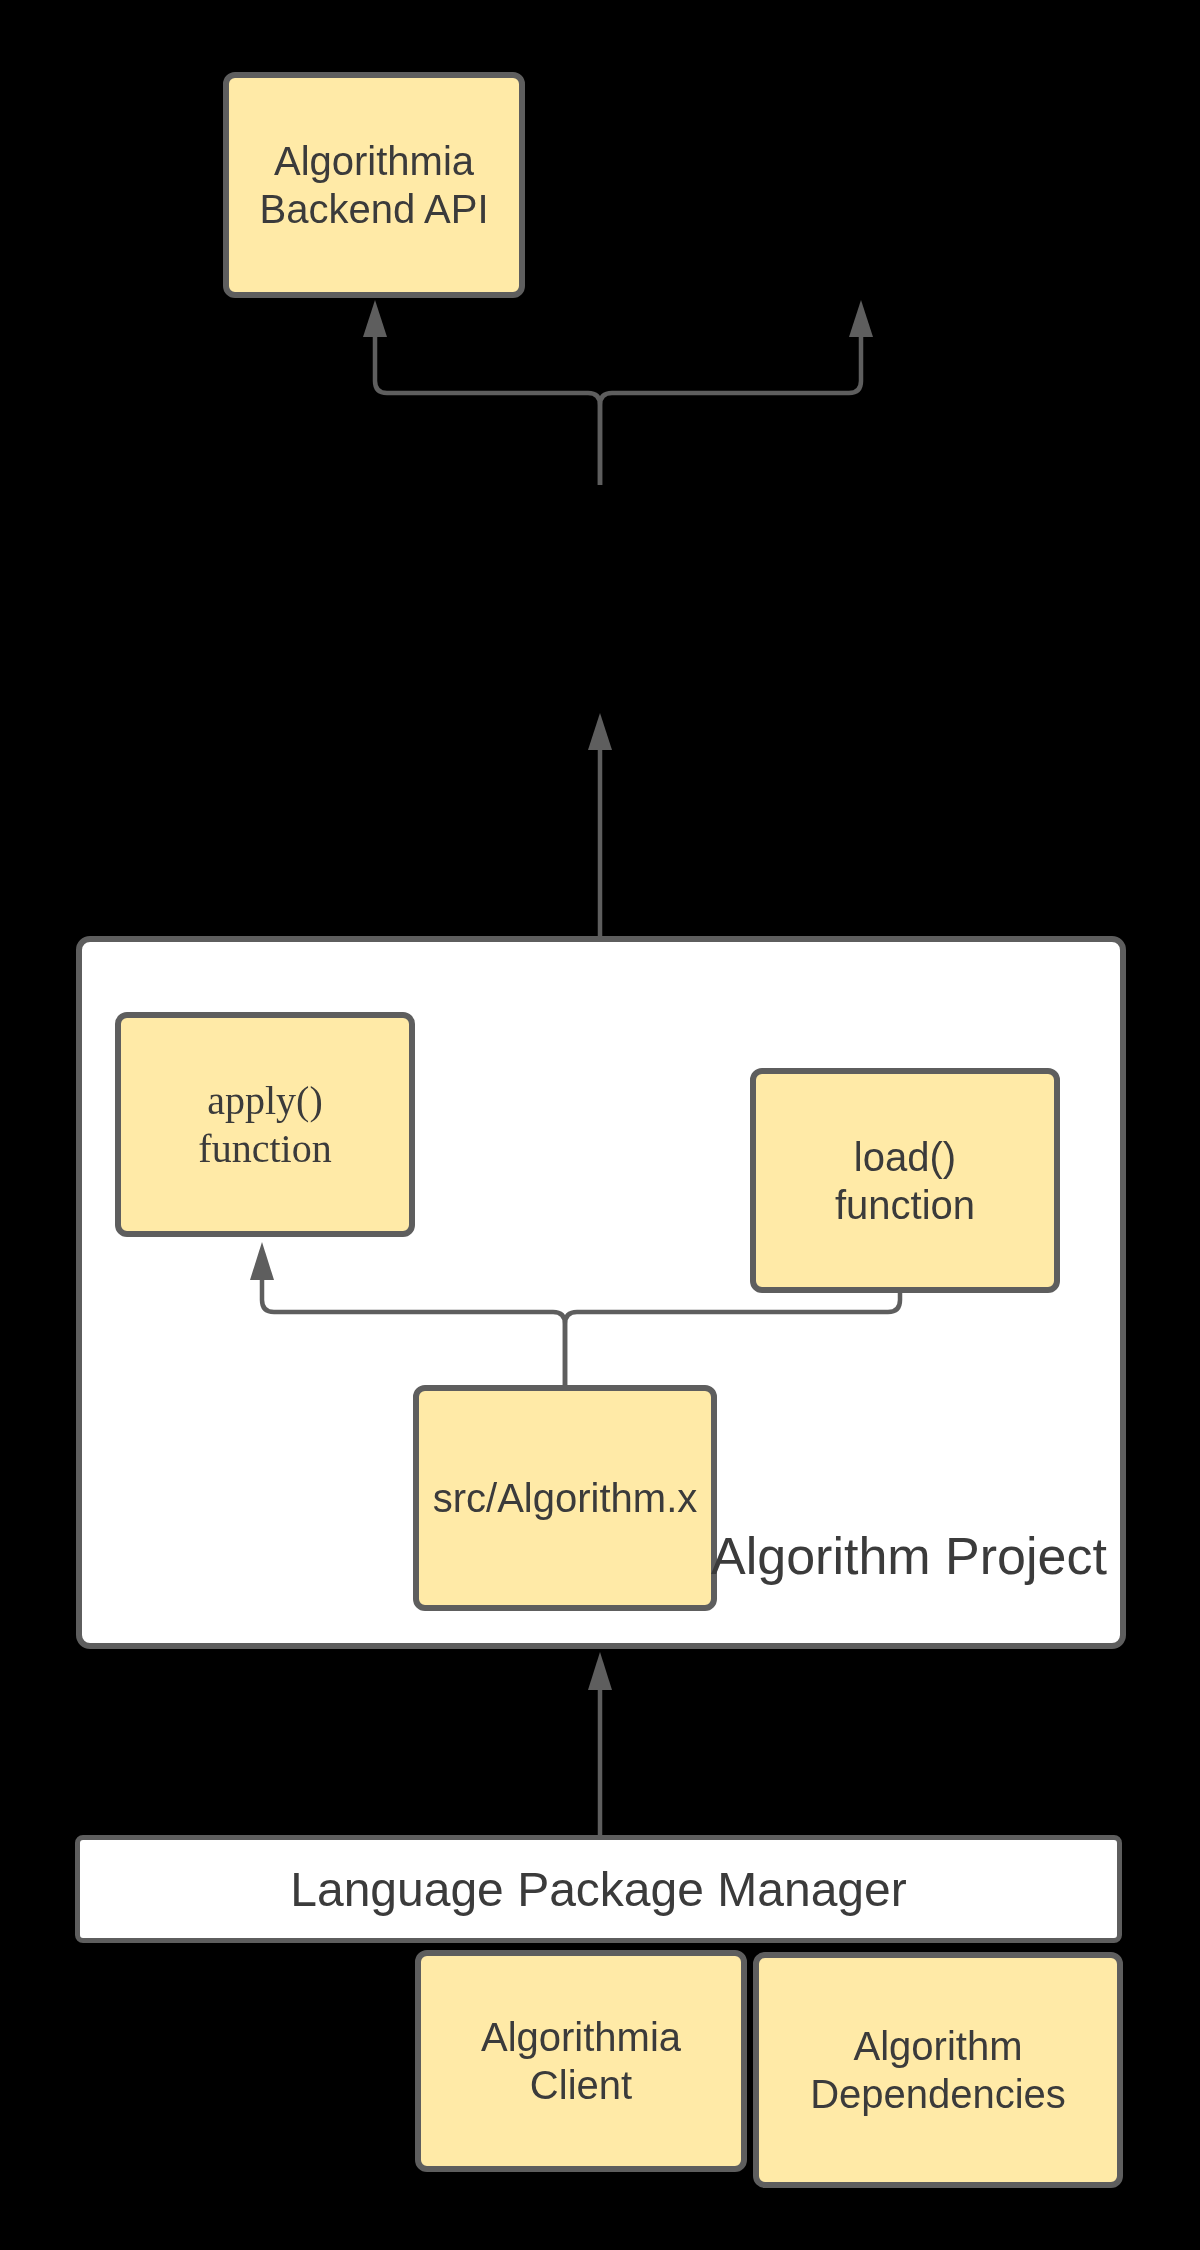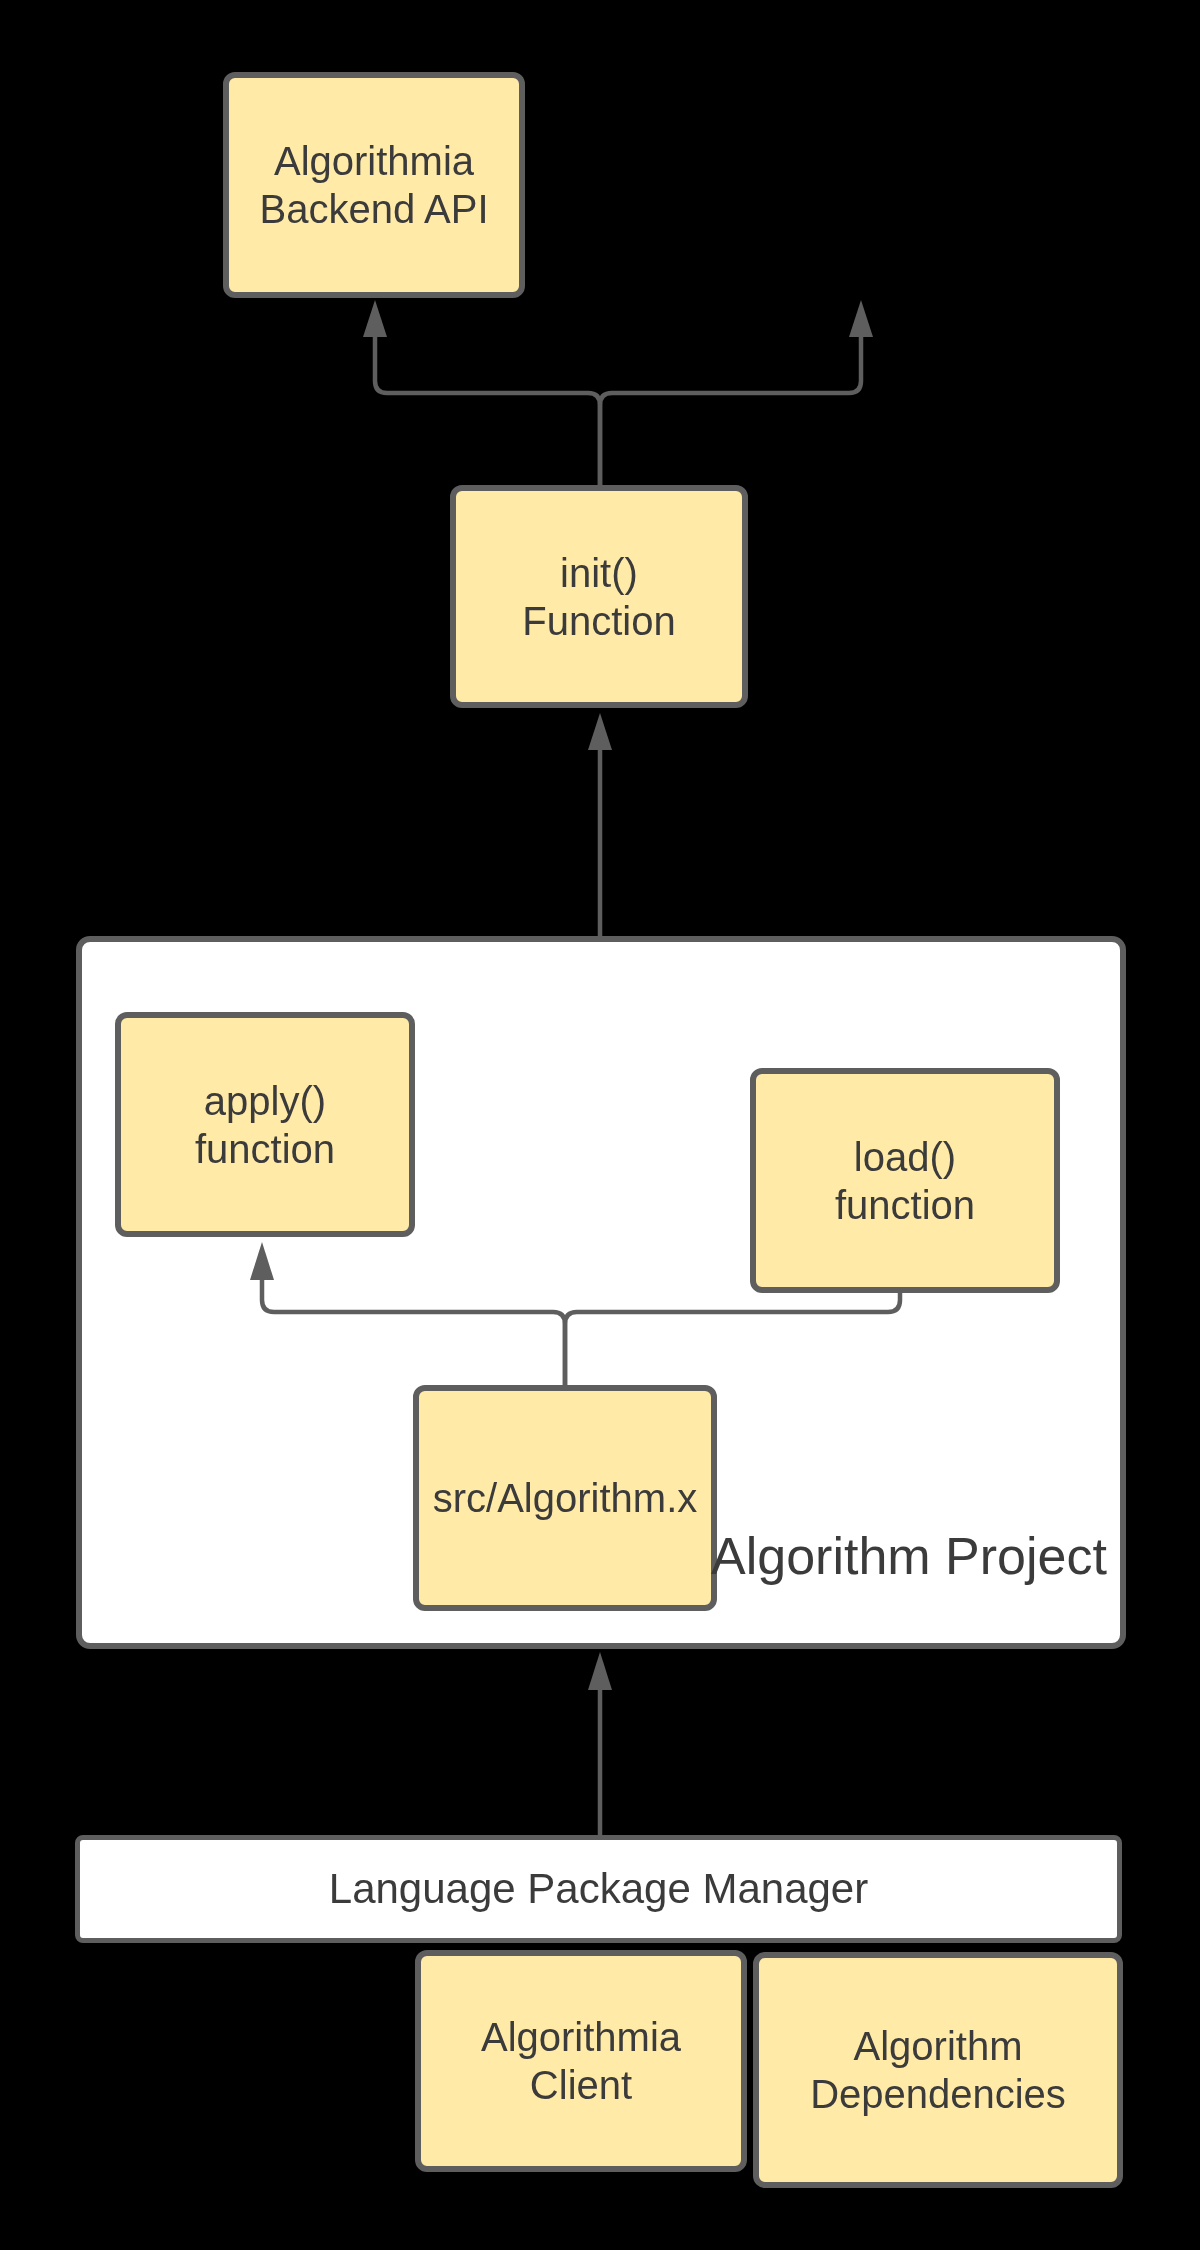--- a/index.html
+++ b/index.html
@@ -67,30 +67,30 @@
   .bar {
     position: absolute;
     box-sizing: border-box;
     background: var(--container-fill, #fff);
     border: 5px solid var(--node-border, #5e5e5e);
     border-radius: 8px;
     display: flex;
     align-items: center;
     justify-content: center;
     color: var(--text, #3b3b3b);
-    font-size: 42px;
+    font-size: 48px;
     z-index: 3;
     left: 75px; top: 1835px; width: 1047px; height: 108px;
   }
 
   
   .n-backend  { left: 223px; top: 72px;   width: 302px; height: 226px; }
   .n-localdbg { left: 712px; top: 72px;   width: 302px; height: 226px; }
   .n-init     { left: 450px; top: 485px;  width: 298px; height: 223px; }
-  .n-apply    { left: 115px; top: 1012px; width: 300px; height: 225px; }
+  .n-apply    { left: 115px; top: 1012px; width: 300px; height: 225px; font-family: Liberation Serif, serif; }
   .n-load     { left: 750px; top: 1068px; width: 310px; height: 225px; }
   .n-src      { left: 413px; top: 1385px; width: 304px; height: 226px; align-items: center; }
   .n-adk      { left: 78px;  top: 1952px; width: 330px; height: 220px; }
   .n-client   { left: 415px; top: 1950px; width: 332px; height: 222px; }
   .n-deps     { left: 753px; top: 1952px; width: 370px; height: 236px; }
 </style>
 </head>
 <body>
 
 <div class="canvas">
@@ -116,24 +116,20 @@
 
     <path class="edge" d="M 600 1835 L 600 1689"></path>
     <polygon class="arrowhead" points="600,1652 588,1690 612,1690"></polygon>
   </svg>
 
   <div class="node n-backend">
     <span>Algorithmia
 Backend API</span>
   </div>
 
-  <div class="node n-init">
-    <span>init()
-Function</span>
-  </div>
 
   <div class="node n-apply">
     <span>apply()
 function</span>
   </div>
   <div class="node n-load">
     <span>load()
 function</span>
   </div>
   <div class="node n-src">

